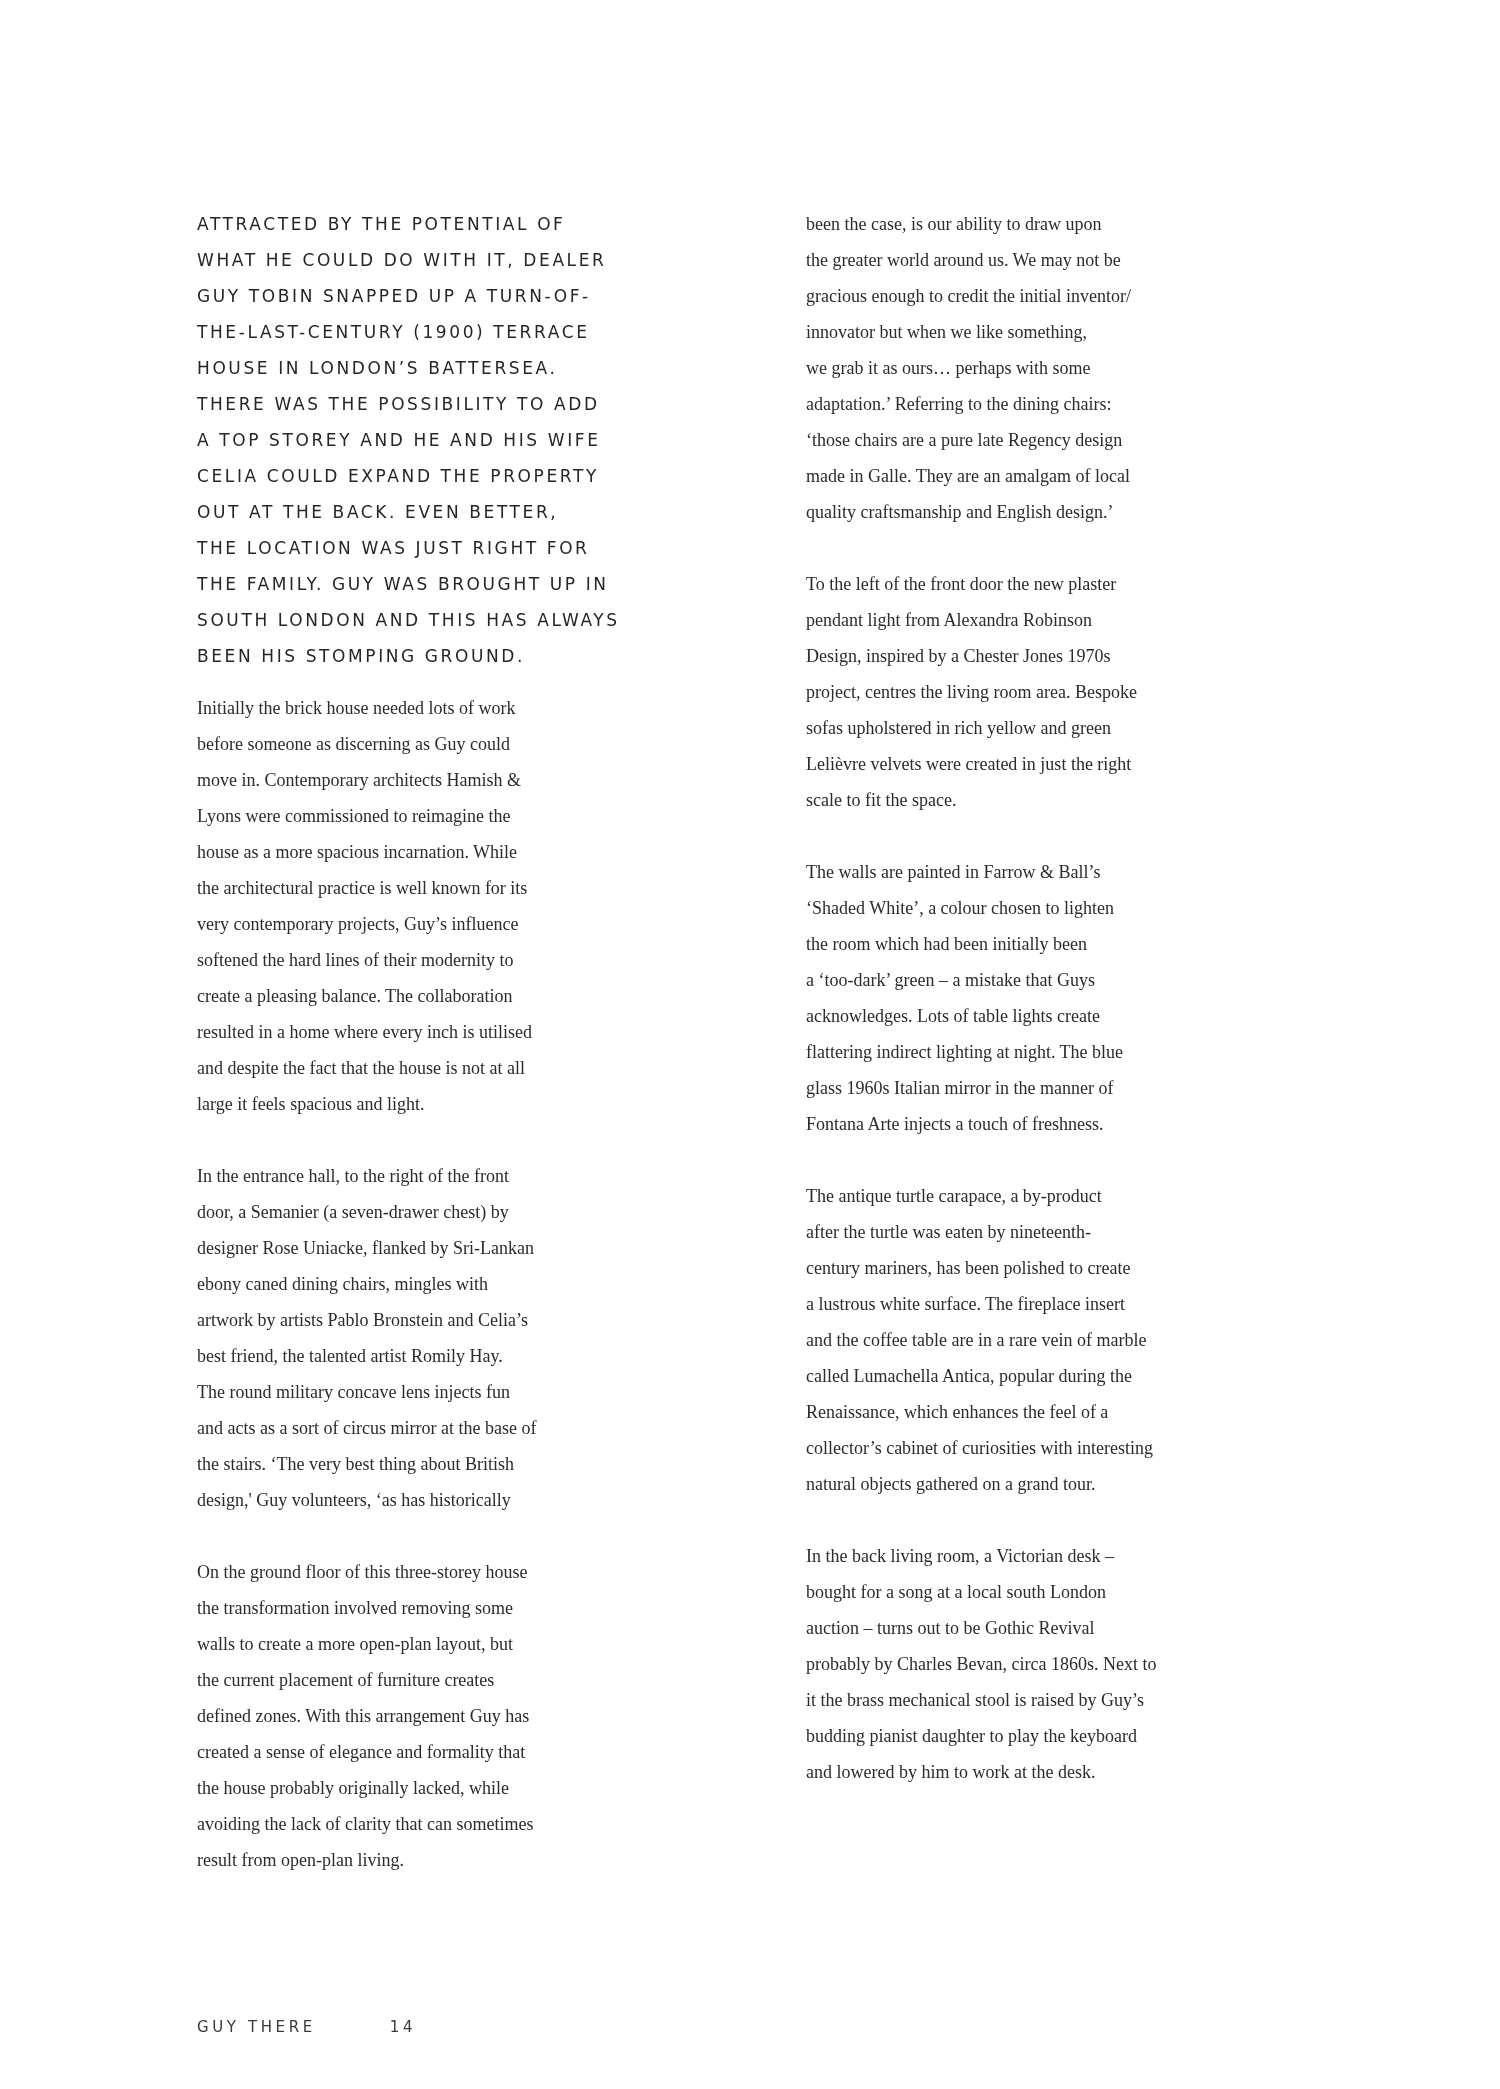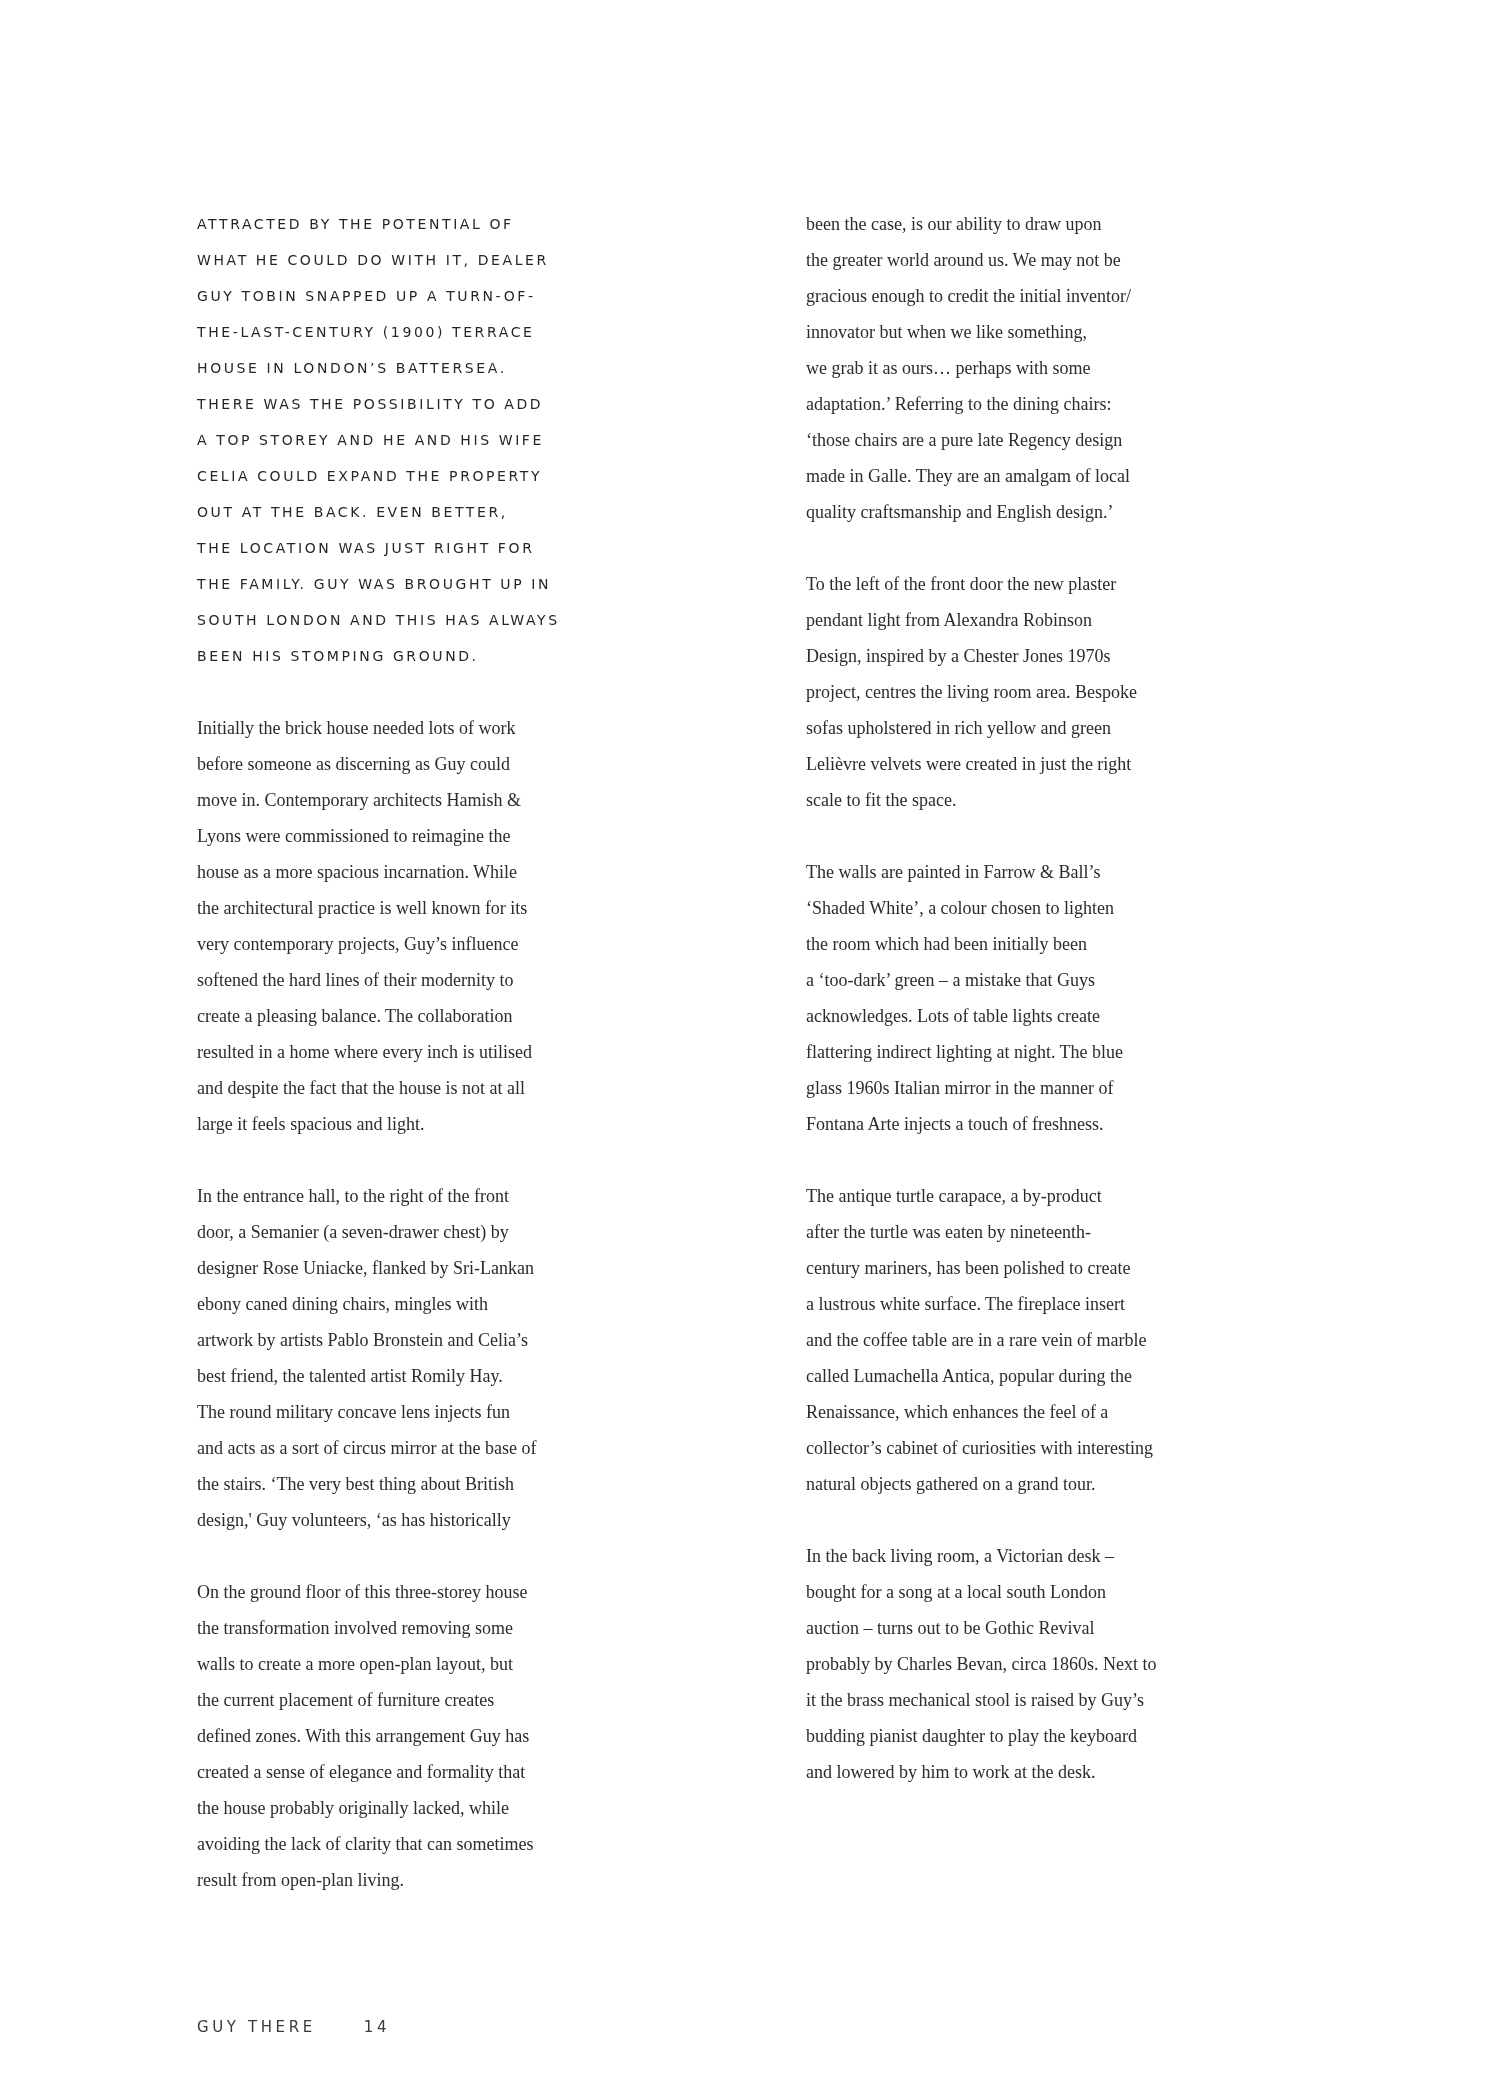--- a/index.html
+++ b/index.html
@@ -17,25 +17,25 @@
   .column {
     position: absolute;
     top: 206px;
     width: 560px;
   }
   .col-left { left: 197px; }
   .col-right { left: 806px; }
 
   .lede {
     font-family: "DejaVu Sans", sans-serif;
-    font-size: 14px;
+    font-size: 17px;
     line-height: 36px;
     letter-spacing: 2.6px;
     text-transform: uppercase;
-    margin: 0 0 36px 0;
+    margin: 0 0 16px 0;
     color: #262626;
     white-space: pre-line;
   }
   .para {
     font-family: "Liberation Serif", serif;
     font-size: 18px;
     line-height: 36px;
     margin: 0 0 36px 0;
     color: #2b2b2b;
     white-space: pre-line;
@@ -45,21 +45,21 @@
   .footer {
     position: absolute;
     top: 2018px;
     left: 197px;
     font-family: "DejaVu Sans", sans-serif;
     font-size: 15px;
     letter-spacing: 3.6px;
     color: #3a3a3a;
   }
   .footer .folio {
-    margin-left: 48px;
+    margin-left: 74px;
   }
 </style>
 </head>
 <body>
 
 <div class="column col-left">
   <p class="lede">ATTRACTED BY THE POTENTIAL OF
 WHAT HE COULD DO WITH IT, DEALER
 GUY TOBIN SNAPPED UP A TURN-OF-
 THE-LAST-CENTURY (1900) TERRACE

